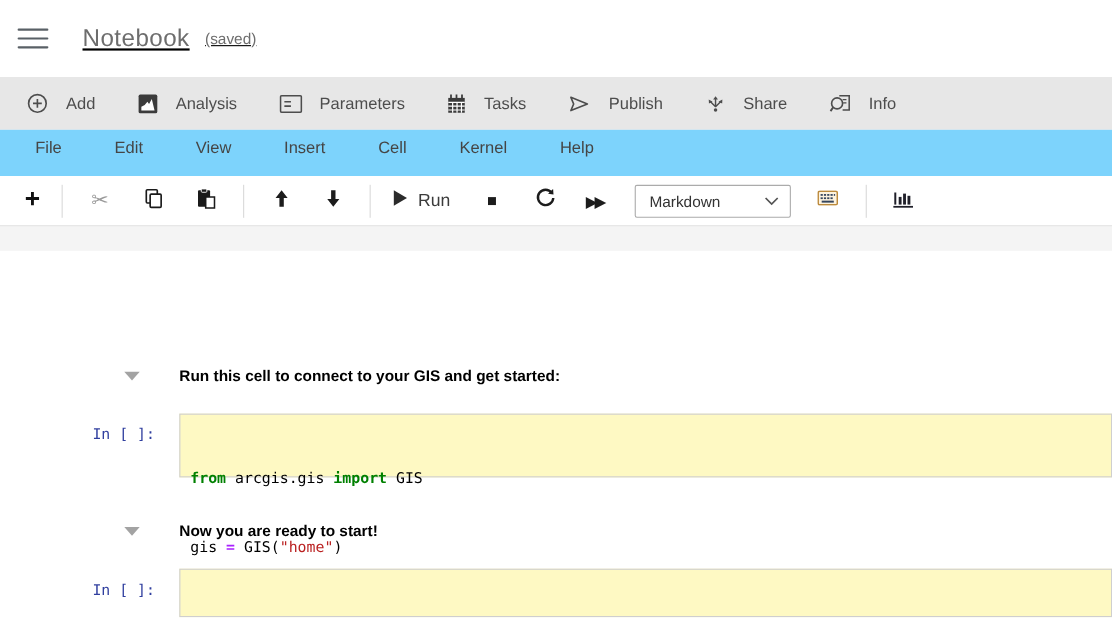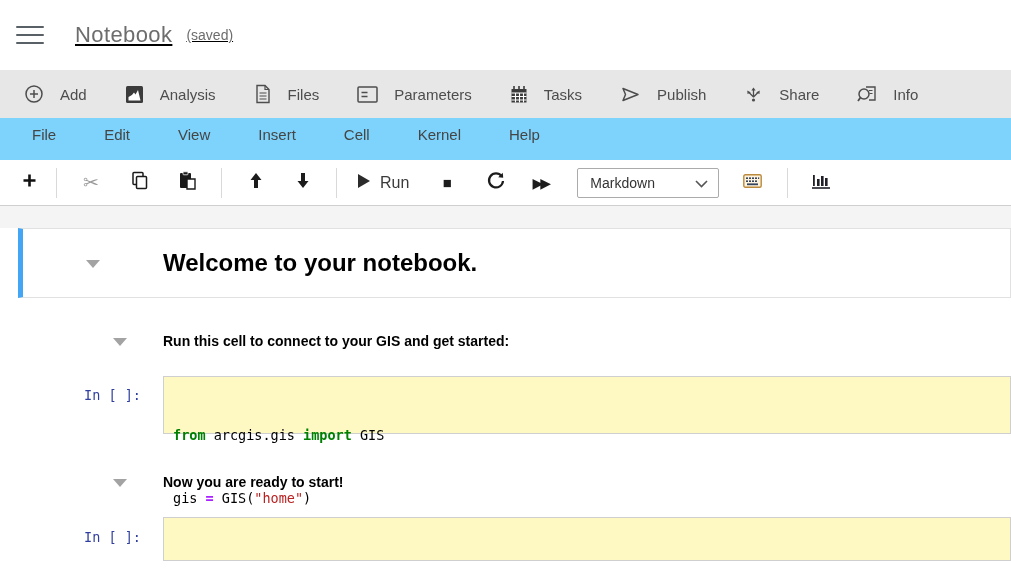--- a/index.html
+++ b/index.html
@@ -87,30 +87,20 @@
     <span>
       <svg width="19" height="19" viewBox="0 0 19 19">
           <rect x="1" y="1" width="17" height="17" rx="1.5" fill="#3b3b3b"></rect>
           <path d="M3.5 15.5 L3.5 12 Q7 11 9 7.5 L10.5 9.5 L13 5 L15.5 15.5 Z" fill="#fff"></path>
         </svg>
     </span>
     <span class="lbl">Analysis</span>
   </div>
   <div class="app-tool">
     <span>
-      <svg width="18" height="20" viewBox="0 0 18 20">
-          <path d="M3 1.5 h8 l4 4 v13 h-12 z" fill="none" stroke="#4d4d4d" stroke-width="1.4"></path>
-          <path d="M11 1.5 v4 h4" fill="none" stroke="#4d4d4d" stroke-width="1.2"></path>
-          <path d="M5.5 9 h7 M5.5 12 h7 M5.5 15 h7" stroke="#4d4d4d" stroke-width="1.2"></path>
-        </svg>
-    </span>
-    <span class="lbl">Files</span>
-  </div>
-  <div class="app-tool">
-    <span>
       <svg width="21" height="17" viewBox="0 0 21 17">
           <rect x="1" y="1" width="19" height="15" rx="1" fill="none" stroke="#4d4d4d" stroke-width="1.5"></rect>
           <path d="M4.5 6.5 h6 M4.5 10.5 h6" stroke="#4d4d4d" stroke-width="1.5"></path>
         </svg>
     </span>
     <span class="lbl">Parameters</span>
   </div>
   <div class="app-tool">
     <span>
       <svg width="18" height="19" viewBox="0 0 18 19">
@@ -271,24 +261,20 @@
             <rect x="0" y="16.2" width="18" height="1.6"></rect>
           </g>
         </svg>
     </span>
   </div>
 </div>
 
 <div class="content">
   <div class="top-band"></div>
 
-  <div class="md-cell-selected">
-    <div class="caret" style="left:63px; top:31px;"></div>
-    <div class="h1-heading">Welcome to your notebook.</div>
-  </div>
 
   <div class="caret" style="left:113px; top:132px;"></div>
   <div class="h3-heading" style="top:127px;">Run this cell to connect to your GIS and get started:</div>
 
   <div class="prompt" style="top:181px;">In [ ]:</div>
   <div class="code-box" style="top:170px; height:58px;">
     <div class="code-line"><span class="tok-kw">from</span><span> arcgis.gis </span><span class="tok-kw">import</span><span> GIS</span></div>
     <div class="code-line"><span>gis </span><span class="tok-op">=</span><span> GIS(</span><span class="tok-str">"home"</span><span>)</span></div>
   </div>
 

